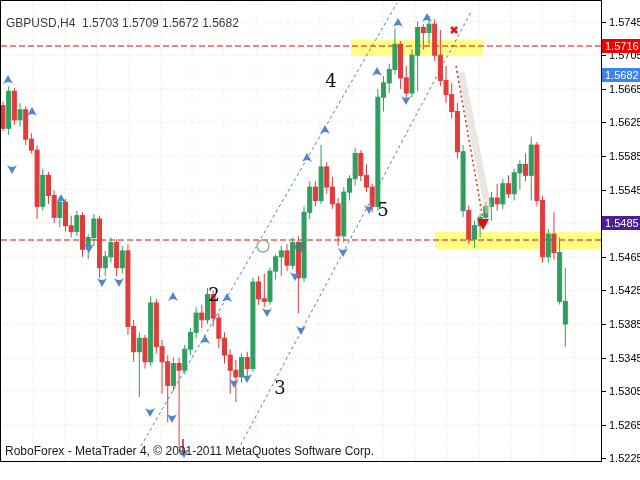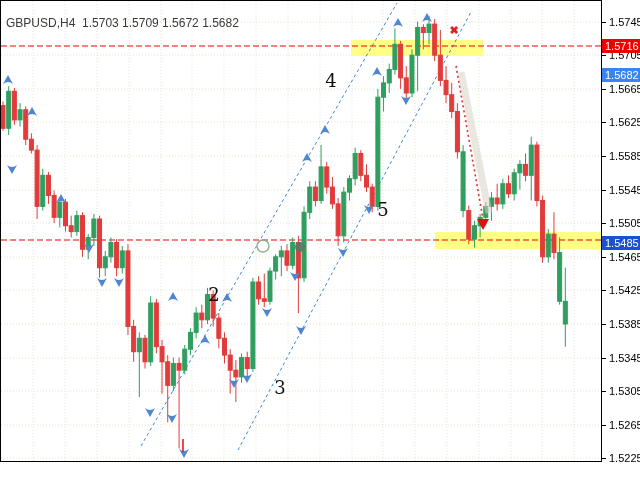--- a/index.html
+++ b/index.html
@@ -295,20 +295,21 @@
         <path d="M477,219 L489,219 L483,230 Z" fill="#e01010"></path>
         <line x1="183" y1="439" x2="183" y2="452" stroke="#e01010" stroke-width="1.5"></line>
         <text x="214" y="301" font-size="18" font-family="&quot;DejaVu Serif&quot;,serif" fill="#101010" text-anchor="middle">2</text>
         <text x="280" y="394" font-size="18" font-family="&quot;DejaVu Serif&quot;,serif" fill="#101010" text-anchor="middle">3</text>
         <text x="331" y="87" font-size="18" font-family="&quot;DejaVu Serif&quot;,serif" fill="#101010" text-anchor="middle">4</text>
         <text x="383" y="216" font-size="18" font-family="&quot;DejaVu Serif&quot;,serif" fill="#101010" text-anchor="middle">5</text>
         <text x="454" y="34" font-size="11" font-weight="bold" fill="#e02020" text-anchor="middle">✖</text>
         <rect x="0.5" y="0.5" width="601" height="461" fill="none" stroke="#000"></rect>
       </svg>
     <div class="chart-title">GBPUSD,H4  1.5703 1.5709 1.5672 1.5682</div>
+    <div class="copyright">RoboForex - MetaTrader 4, © 2001-2011 MetaQuotes Software Corp.</div>
   </div>
   <div class="price-axis" id="price-axis">
       <div class="price-tick" style="top: 22px;"></div>
       <div class="price-label" style="top: 16px;">1.5745</div>
       <div class="price-tick" style="top: 55px;"></div>
       <div class="price-label" style="top: 49px;">1.5705</div>
       <div class="price-tick" style="top: 89px;"></div>
       <div class="price-label" style="top: 83px;">1.5665</div>
       <div class="price-tick" style="top: 122px;"></div>
       <div class="price-label" style="top: 116px;">1.5625</div>
@@ -327,15 +328,15 @@
       <div class="price-tick" style="top: 358px;"></div>
       <div class="price-label" style="top: 352px;">1.5345</div>
       <div class="price-tick" style="top: 391px;"></div>
       <div class="price-label" style="top: 385px;">1.5305</div>
       <div class="price-tick" style="top: 425px;"></div>
       <div class="price-label" style="top: 419px;">1.5265</div>
       <div class="price-tick" style="top: 458px;"></div>
       <div class="price-label" style="top: 452px;">1.5225</div>
       <div class="price-badge" style="top: 39px; background: rgb(238, 0, 0);">1.5716</div>
       <div class="price-badge" style="top: 68px; background: #3b82f6;">1.5682</div>
-      <div class="price-badge" style="top: 236px; background: #1d4ed8;">1.5485</div>
+      <div class="price-badge" style="top: 216px; background: #4c1d95;">1.5485</div>
     </div>
 </div>
 
 </body></html>

